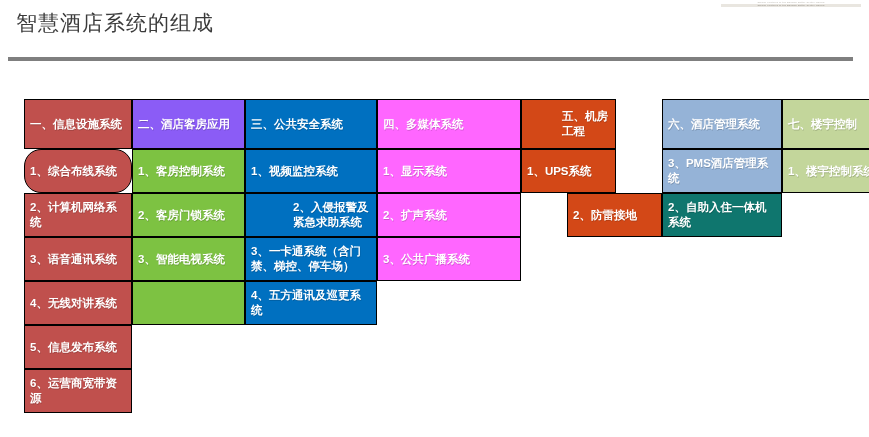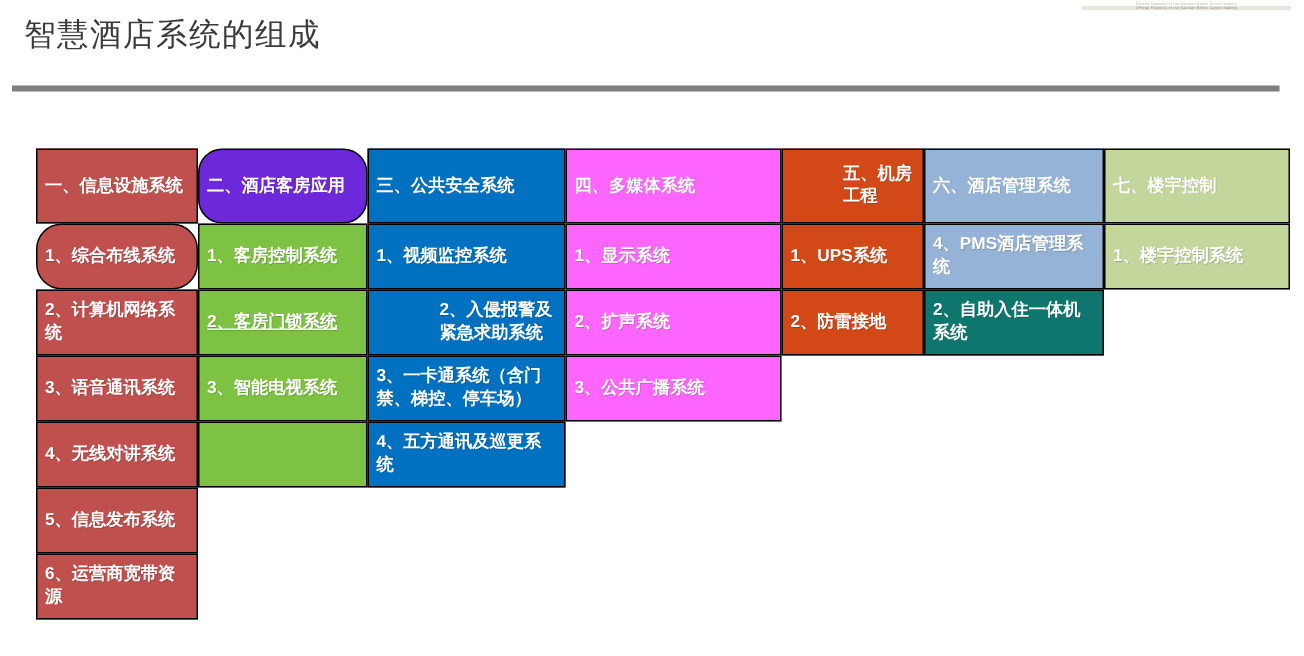--- a/index.html
+++ b/index.html
@@ -105,23 +105,23 @@
     <div class="cell head c1" style="background: rgb(192, 80, 77);">一、信息设施系统</div>
     <div class="cell item c1" style="background: rgb(192, 80, 77); border-radius: 17px;">1、综合布线系统</div>
     <div class="cell item c1" style="background: rgb(192, 80, 77);">2、计算机网络系统</div>
     <div class="cell item c1" style="background: rgb(192, 80, 77);">3、语音通讯系统</div>
     <div class="cell item c1" style="background: rgb(192, 80, 77);">4、无线对讲系统</div>
     <div class="cell item c1" style="background: rgb(192, 80, 77);">5、信息发布系统</div>
     <div class="cell item c1" style="background: rgb(192, 80, 77);">6、运营商宽带资源</div>
   </div>
 
   <div class="col">
-    <div class="cell head c2" style="background: #6d28d9; border-radius: 16px;">二、酒店客房应用</div>
+    <div class="cell head c2" style="background: #8b5cf6;">二、酒店客房应用</div>
     <div class="cell item c2" style="background: rgb(125, 194, 66);">1、客房控制系统</div>
-    <div class="cell item c2" style="background: rgb(125, 194, 66); text-decoration: underline;">2、客房门锁系统</div>
+    <div class="cell item c2" style="background: rgb(125, 194, 66);">2、客房门锁系统</div>
     <div class="cell item c2" style="background: rgb(125, 194, 66);">3、智能电视系统</div>
     <div class="cell item c2" style="background: rgb(125, 194, 66);"></div>
   </div>
 
   <div class="col">
     <div class="cell head c3" style="background: rgb(0, 112, 192);">三、公共安全系统</div>
     <div class="cell item c3" style="background: rgb(0, 112, 192);">1、视频监控系统</div>
     <div class="cell item c3" style="background: rgb(0, 112, 192); padding-left: 47px;">2、入侵报警及紧急求助系统</div>
     <div class="cell item c3" style="background: rgb(0, 112, 192);">3、一卡通系统（含门禁、梯控、停车场）</div>
     <div class="cell item c3" style="background: rgb(0, 112, 192);">4、五方通讯及巡更系统</div>
@@ -130,26 +130,26 @@
   <div class="col">
     <div class="cell head c4" style="background: rgb(255, 102, 255);">四、多媒体系统</div>
     <div class="cell item c4" style="background: rgb(255, 102, 255);">1、显示系统</div>
     <div class="cell item c4" style="background: rgb(255, 102, 255);">2、扩声系统</div>
     <div class="cell item c4" style="background: rgb(255, 102, 255);">3、公共广播系统</div>
   </div>
 
   <div class="col">
     <div class="cell head c5" style="background: rgb(211, 72, 23); padding-left: 40px;">五、机房工程</div>
     <div class="cell item c5" style="background: rgb(211, 72, 23);">1、UPS系统</div>
-    <div class="cell item c5" style="background: rgb(211, 72, 23);">2、防雷接地</div>
+    <div class="cell item c5" style="background: rgb(211, 72, 23); margin-left: 46px;">2、防雷接地</div>
   </div>
 
   <div class="col">
     <div class="cell head c6" style="background: rgb(149, 179, 215);">六、酒店管理系统</div>
-    <div class="cell item c6" style="background: rgb(149, 179, 215);">4、PMS酒店管理系统</div>
+    <div class="cell item c6" style="background: rgb(149, 179, 215);">3、PMS酒店管理系统</div>
     <div class="cell item c6" style="background: #0f766e;">2、自助入住一体机系统</div>
   </div>
 
   <div class="col">
     <div class="cell head c7" style="background: rgb(195, 214, 155);">七、楼宇控制</div>
     <div class="cell item c7" style="background: rgb(195, 214, 155);">1、楼宇控制系统</div>
   </div>
 
 </div>
 

